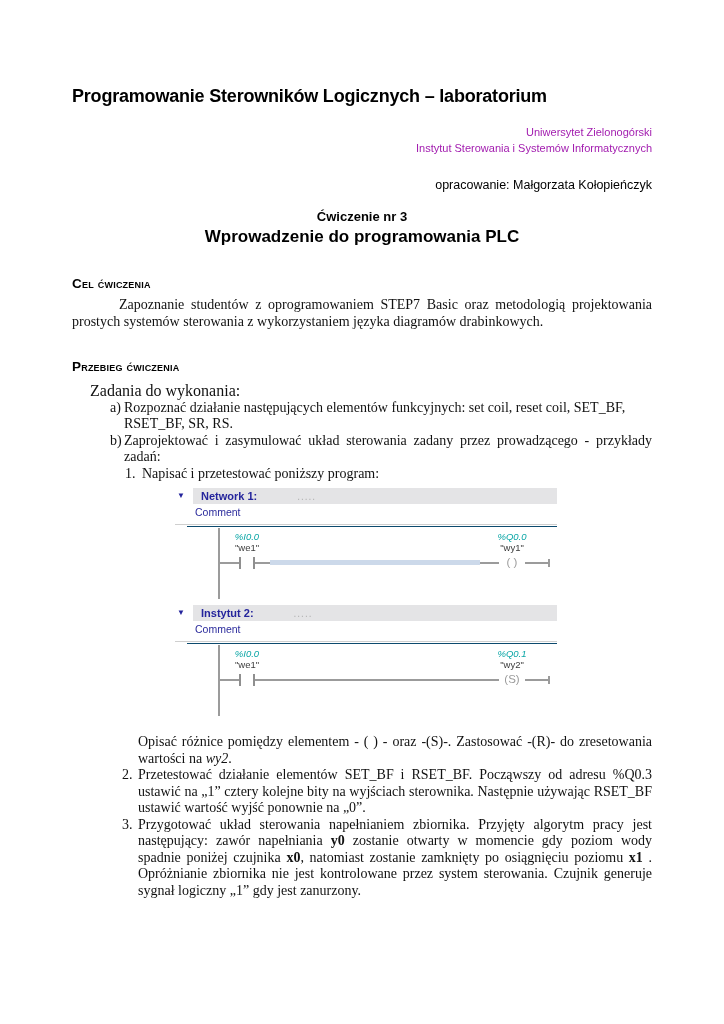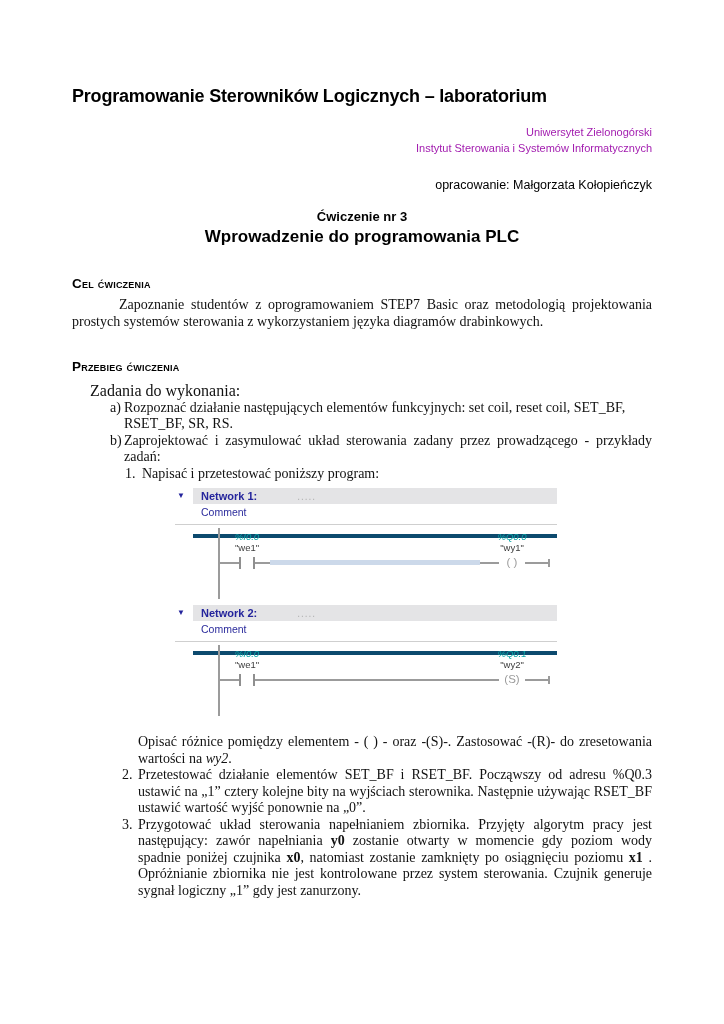--- a/index.html
+++ b/index.html
@@ -53,22 +53,22 @@
   
   .network-wrap { margin-left:103px; margin-top:6px; width:382px; }
   .network { position:relative; width:382px; height:115px; background:#fff;
     font-family:"Liberation Sans", sans-serif; }
   .net-title-row { position:absolute; top:0; left:0; right:0; height:17px; }
   .net-triangle { position:absolute; left:2px; top:3px; font-size:8px; color:#24249c; line-height:10px; }
   .net-title-bar { position:absolute; left:18px; right:0; top:0; height:16px;
     background:#e4e4e6; display:flex; align-items:center; }
   .net-title { font-weight:bold; font-size:11px; color:#24249c; margin-left:8px; }
   .net-dots { font-size:10px; color:#b2b2b2; margin-left:40px; letter-spacing:1px; }
-  .net-comment-row { position:absolute; left:18px; right:0; top:17px; height:33px;
-    border-bottom:4px solid #0c4a6e; background:#fff; }
+  .net-comment-row { position:absolute; left:12px; right:0; top:17px; height:22px;
+    border-bottom:1px solid #0c4a6e; background:#fff; }
   .net-comment { font-size:10.5px; color:#2b2b9c; margin-left:8px; line-height:14px; }
   .net-separator { position:absolute; left:0; right:0; top:36px; height:1px; background:#cfcfcf; }
   .net-rung { position:absolute; left:0; top:37px; right:0; height:78px; }
 
   .rail { position:absolute; left:43px; top:3px; width:1.5px; height:71px; background:#9b9b9b; }
   .wire { position:absolute; left:43px; top:37px; width:331px; height:1.5px; background:#9b9b9b; }
   .end-tick { position:absolute; left:373px; top:34px; width:1.5px; height:8px; background:#9b9b9b; }
   .highlight-wire { position:absolute; left:95px; top:35px; width:210px; height:5px; background:#ccd9ea; }
 
   .contact-sym { position:absolute; left:64px; top:32px; width:16px; height:12px;
@@ -151,21 +151,21 @@
           </div>
         </div>
       </div>
 
       <div class="net-gap"></div>
 
       <div class="network">
         <div class="net-title-row">
           <span class="net-triangle">▼</span>
           <div class="net-title-bar">
-            <span class="net-title">Network 2:</span>
+            <span class="net-title">Instytut 2:</span>
             <span class="net-dots">.....</span>
           </div>
         </div>
         <div class="net-comment-row">
           <div class="net-comment">Comment</div>
         </div>
         <div class="net-separator"></div>
         <div class="net-rung">
           <div class="rail"></div>
           <div class="wire"></div>

